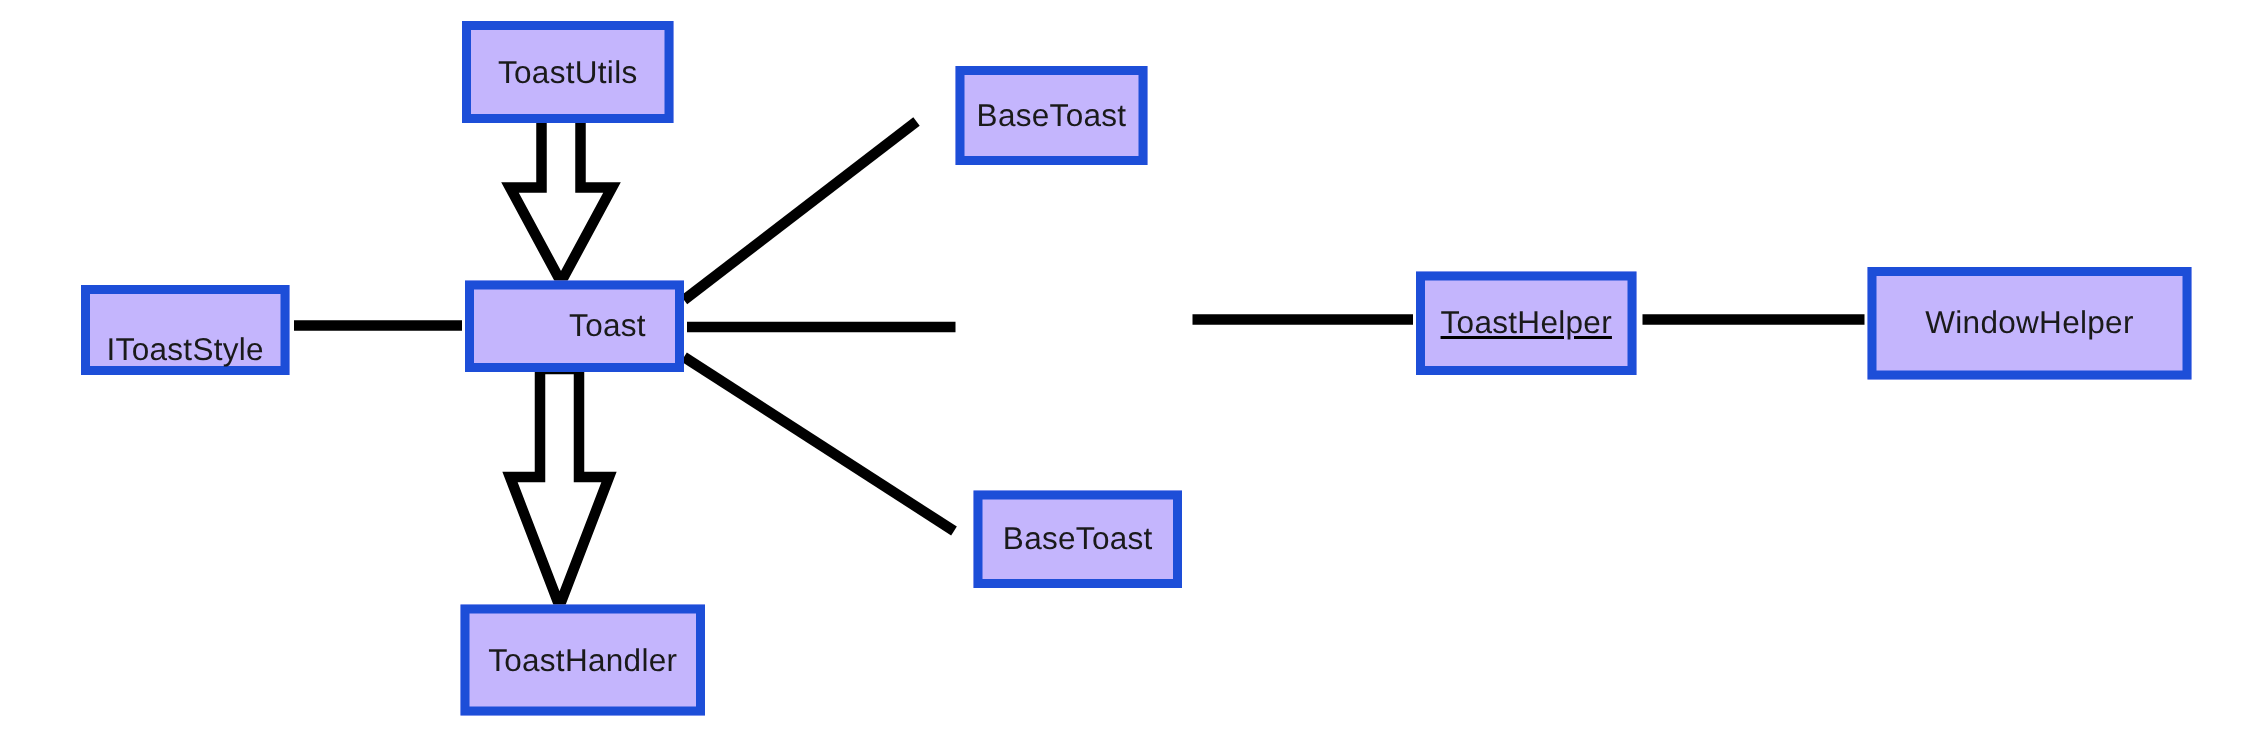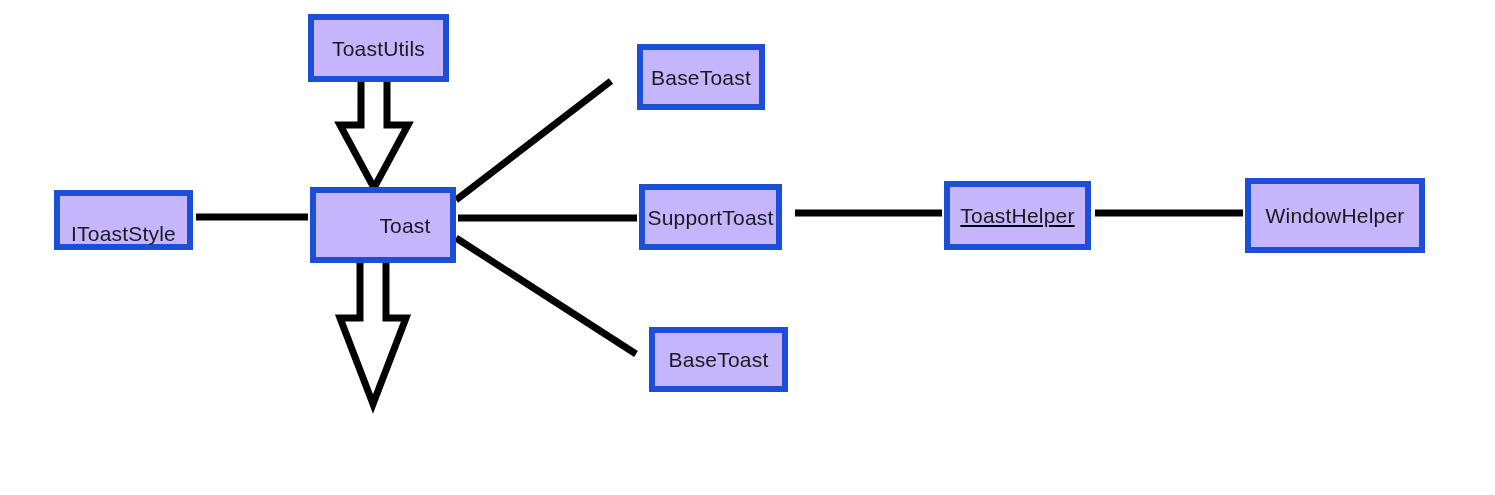--- a/index.html
+++ b/index.html
@@ -73,34 +73,34 @@
   </div>
 
   <div class="node" style="left:637px; top:44px; width:128px; height:66px;">
     <span class="node-label">BaseToast</span>
   </div>
 
   <div class="node" style="left:54px; top:190px; width:139px; height:60px;align-items:flex-end;">
     <span class="node-label">IToastStyle</span>
   </div>
 
-  <div class="node" style="left:310px; top:187px; width:146px; height:76px;padding-left:44px;">
+  <div class="node" style="left:310px; top:187px; width:146px; height:61px;padding-left:44px;">
     <span class="node-label">Toast</span>
   </div>
 
-  <div class="node" style="left:639px; top:184px; width:143px; height:66px;">
-    <span class="node-label">SupportToast</span>
-  </div>
 
   <div class="node" style="left:944px; top:181px; width:147px; height:69px;text-decoration:underline;">
     <span class="node-label">ToastHelper</span>
   </div>
 
-  <div class="node" style="left:1245px; top:178px; width:180px; height:75px;">
+  <div class="node" style="left:1245px; top:178px; width:216px; height:75px;">
     <span class="node-label">WindowHelper</span>
   </div>
 
   <div class="node" style="left:649px; top:327px; width:139px; height:65px;">
     <span class="node-label">BaseToast</span>
   </div>
 
+  <div class="node" style="left:307px; top:403px; width:163px; height:74px;">
+    <span class="node-label">ToastHandler</span>
+  </div>
 
 </div>
 
 </body></html>

